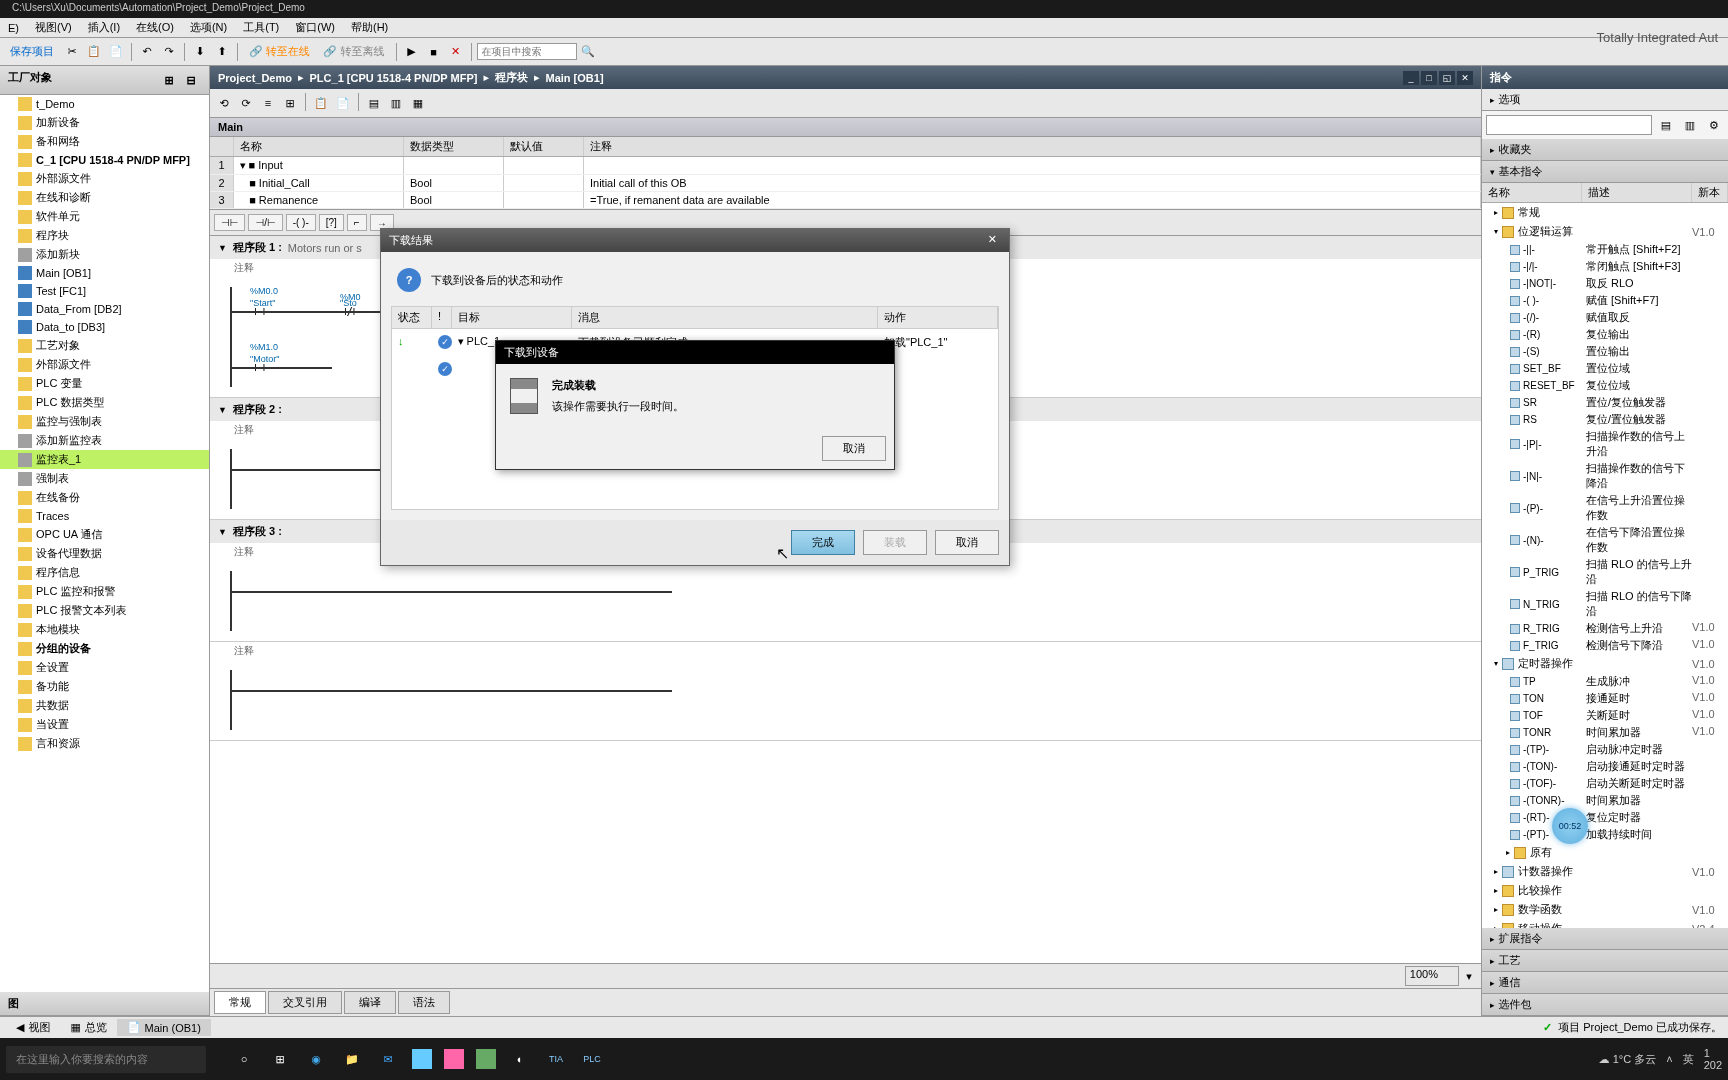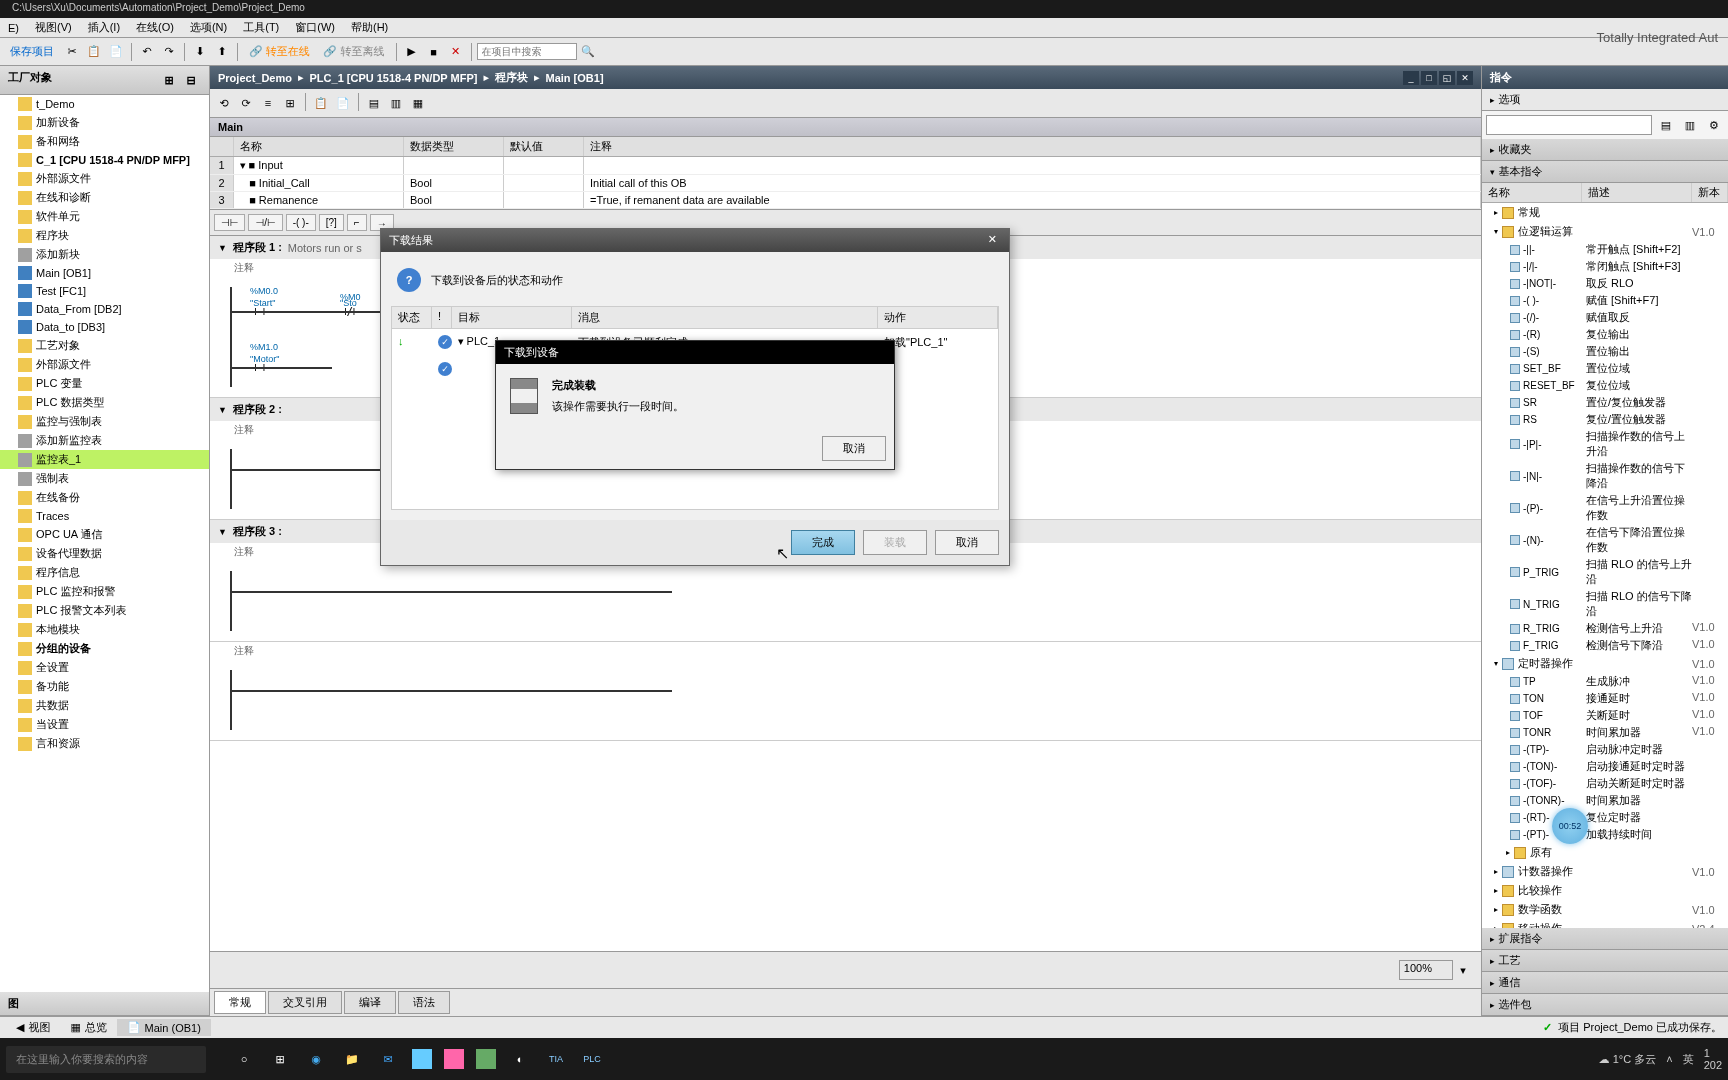--- a/index.html
+++ b/index.html
@@ -50,21 +50,21 @@
 .networks { flex: 1; overflow-y: auto; background: #fff; }
 .network { border-bottom: 1px solid #ccc; }
 .nw-header { background: #e8e8e8; padding: 4px 8px; font-weight: bold; display: flex; align-items: center; gap: 6px; }
 .nw-header::before { content: "▼"; font-size: 9px; }
 .nw-comment { padding: 2px 24px; color: #666; font-size: 10px; }
 .nw-body { padding: 10px 24px; min-height: 80px; position: relative; }
 .ladder-rail { position: absolute; left: 20px; top: 10px; bottom: 10px; width: 2px; background: #333; }
 .ladder-line { position: absolute; height: 2px; background: #333; }
 .contact-label { position: absolute; font-size: 9px; color: #0066aa; margin-top: 7px; }
 
-.zoom-bar { background: #e8e8e8; padding: 8px; display: flex; justify-content: flex-end; border-top: 1px solid #999; }
+.zoom-bar { background: #e8e8e8; padding: 2px; display: flex; justify-content: flex-end; border-top: 1px solid #999; }
 .zoom-select { border: 1px solid #999; padding: 1px 20px 1px 4px; }
 
 .info-tabs { background: #e8e8e8; display: flex; justify-content: flex-end; padding: 2px; gap: 2px; border-top: 1px solid #999; }
 .info-tab { padding: 2px 10px; border: 1px solid #999; background: #f0f0f0; cursor: pointer; }
 
 .bottom-tabs { background: #e8e8e8; display: flex; padding: 2px 4px; gap: 2px; border-top: 1px solid #999; }
 .bottom-tab { padding: 3px 14px; border: 1px solid #999; background: #fff; cursor: pointer; }
 
 .right-panel { width: 247px; background: #f4f4f4; border-left: 1px solid #999; display: flex; flex-direction: column; }
 .rp-header { background: linear-gradient(#5a6a7a,#3a4a5a); color: #fff; padding: 4px 8px; font-weight: bold; }

